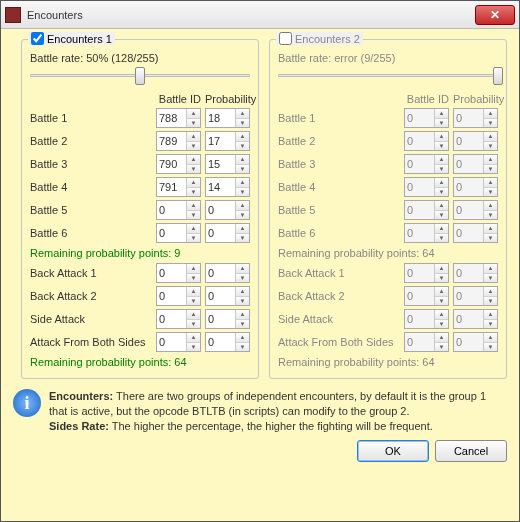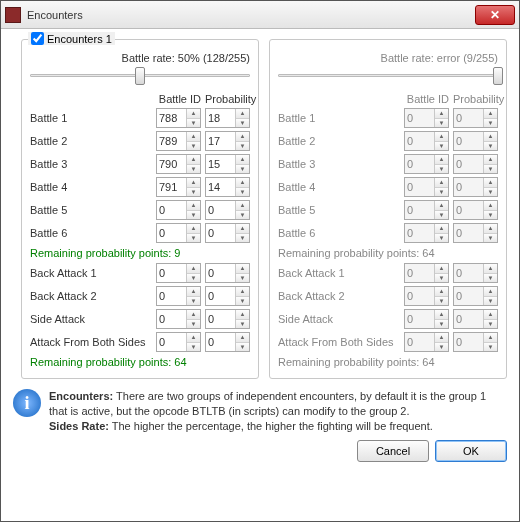--- a/index.html
+++ b/index.html
@@ -1,26 +1,26 @@
 <!DOCTYPE html>
 <html><head>
 <meta charset="utf-8">
 <style>
   * { box-sizing: border-box; }
   body { margin: 0; font-family: "Segoe UI", Tahoma, sans-serif; font-size: 11px; background: #333; }
-  .window { width: 520px; height: 522px; background: #ffffff; border: 1px solid #555; box-shadow: 0 0 10px rgba(0,0,0,.6); }
+  .window { width: 520px; height: 522px; background: #fef9c3; border: 1px solid #555; box-shadow: 0 0 10px rgba(0,0,0,.6); }
   .titlebar { height: 28px; background: linear-gradient(#f8f8f8,#e4e4e4); display: flex; align-items: center; padding: 0 4px; border-bottom: 1px solid #bbb; }
   .titlebar .icon { width:16px; height:16px; background:#8b2a2a; margin-right:6px; border:1px solid #5a1818; }
   .titlebar .title { flex:1; color:#333; }
   .titlebar .closebtn { width:40px; height:20px; background: linear-gradient(#e57373,#c62828); border:1px solid #8b0000; border-radius:3px; color:#fff; display:flex; align-items:center; justify-content:center; font-weight:bold; font-size:12px; cursor:pointer; }
   .content { padding: 10px 12px 8px 20px; display:flex; gap:10px; }
   .group { flex:1; border:1px solid #c8c8c8; border-radius:3px; padding:8px 8px 6px 8px; position:relative; }
   .group-head { position:absolute; top:-8px; left:6px; background:#f0f0f0; padding:0 3px; display:flex; align-items:center; gap:3px; }
   .group-head input[type=checkbox]{ width:13px; height:13px; margin:0; }
-  .rate { margin:4px 0 2px 0; color:#333;text-align:right; }
+  .rate { margin:4px 0 2px 0; color:#333; }
   .g2 .rate, .g2 .lbl, .g2 .remain, .g2 .hdr, .g2 .group-head span { color:#888; }
   .slider-wrap { position:relative; height:18px; margin:3px 0 8px 0; }
   .slider-track { position:absolute; left:0; right:0; top:7px; height:3px; border:1px solid #bbb; background:#e8e8e8; border-radius:1px; }
   .slider-thumb { position:absolute; top:0; width:10px; height:18px; background:linear-gradient(#fdfdfd,#d8d8d8); border:1px solid #888; border-radius:2px; cursor:pointer; }
   .hdrs { display:flex; gap:4px; margin-bottom:2px; }
   .hdrs .pad { flex:1; }
   .hdr { width:45px; text-align:right; color:#333; }
   .row { display:flex; align-items:center; gap:4px; margin:3px 0; }
   .lbl { flex:1; color:#333; white-space:nowrap; }
   .spin { display:flex; width:45px; height:20px; border:1px solid #a9a9a9; background:#fff; }
@@ -233,20 +233,24 @@
     <input value="0" style="">
     <div class="btns">
       <div>▲</div>
       <div>▼</div>
     </div>
   </div>
     </div>
     <div class="remain">Remaining probability points: 64</div>
   </div>
       <div class="group g2">
+    <div class="group-head">
+      <input type="checkbox" style="">
+      <span>Encounters 2</span>
+    </div>
     <div class="rate">Battle rate: error (9/255)</div>
     <div class="slider-wrap">
       <div class="slider-track"></div>
       <div class="slider-thumb" style="left:calc(100% - 5px)"></div>
     </div>
     <div class="hdrs">
           <div class="pad"></div>
       <div class="hdr">Battle ID</div>
       <div class="hdr">Probability</div>
     </div>
@@ -429,16 +433,16 @@
 
   <div class="info">
     <div class="info-icon">i</div>
     <div>
       <b>Encounters:</b><span> There are two groups of independent encounters, by default it is the group 1 that is active, but the opcode BTLTB (in scripts) can modify to the group 2.</span><br>
       <b>Sides Rate:</b><span> The higher the percentage, the higher the fighting will be frequent.</span>
     </div>
   </div>
 
   <div class="buttons">
+    <button class="btn primary">OK</button>
     <button class="btn">Cancel</button>
-    <button class="btn primary">OK</button>
   </div>
 </div>
 
 </body></html>

